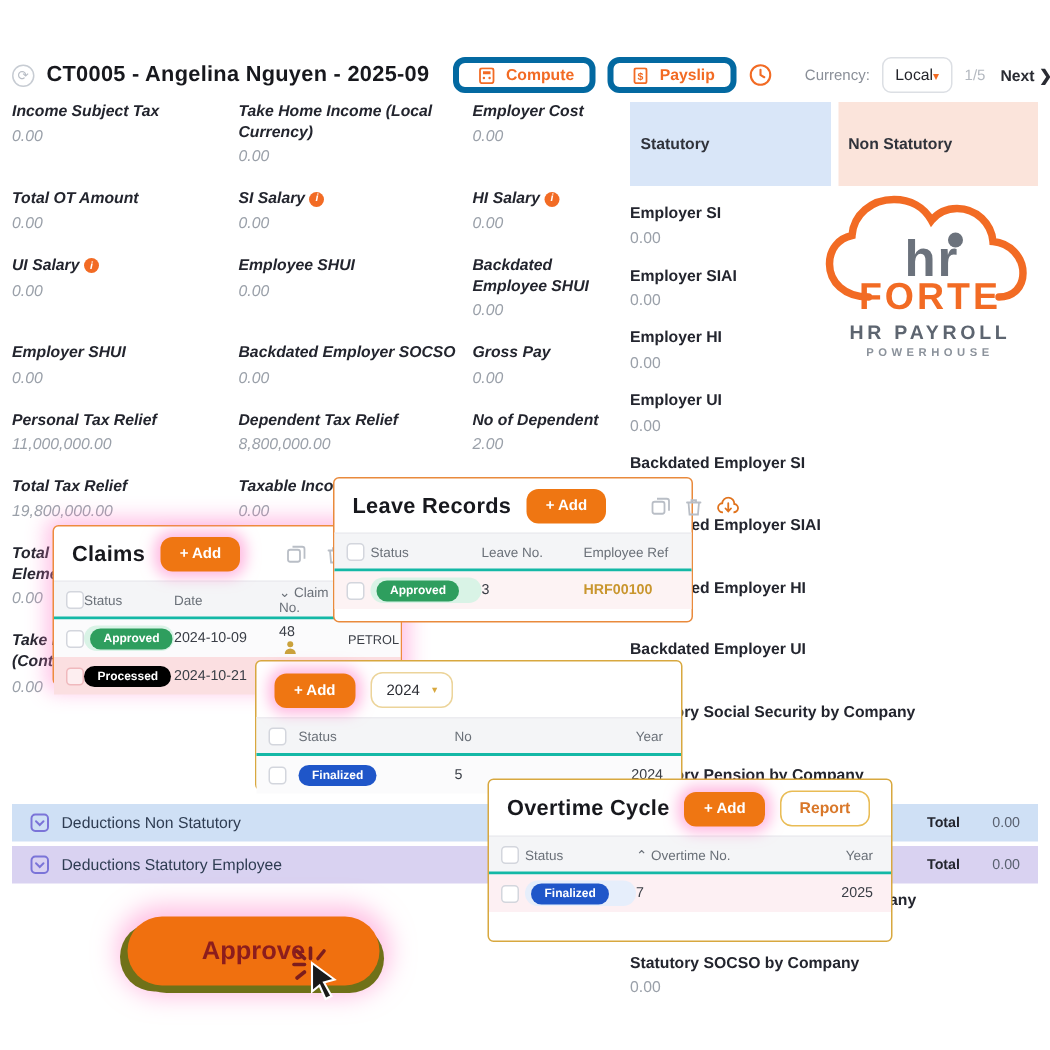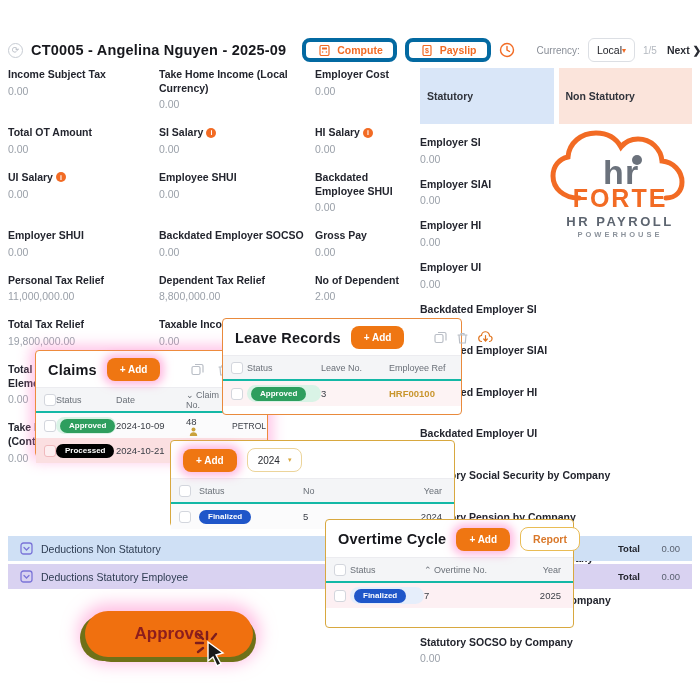--- a/index.html
+++ b/index.html
@@ -13,21 +13,21 @@
   .obtn { display:inline-flex; align-items:center; gap:5px; border:4px solid #0369a1; color:#f26b24; background:#fff; border-radius:8px; height:24px; padding:0 10px; font-size:10.5px; font-weight:bold; cursor:pointer; }
   .clockbtn { width:20px; height:20px; border:none; background:transparent; color:#f26b24; display:flex; align-items:center; justify-content:center; }
   .cur-lbl { font-size:10px; color:#8a8f98; margin-left:14px; }
   .cur-sel { display:inline-flex; align-items:center; justify-content:space-between; width:74px; height:24px; border:1px solid #dcdfe4; border-radius:6px; padding:0 8px; font-size:10.5px; color:#23242a; background:#fff; }
   .cur-sel .caret { color:#f26b24; font-size:8px; }
   .pager { margin-left:auto; display:flex; align-items:center; gap:10px; }
   .pg-count { font-size:10px; color:#b4b9c0; }
   .pg-next { font-size:10.5px; font-weight:bold; color:#2a2c33; cursor:pointer; white-space:nowrap; }
 
   
-  #fieldgrid { position:absolute; left:8px; top:68px; width:404px; display:grid; grid-template-columns:143px 148px 105px; column-gap:8px; row-gap:16px; z-index:1; }
+  #fieldgrid { position:absolute; left:8px; top:68px; width:404px; display:grid; grid-template-columns:143px 148px 105px; column-gap:8px; row-gap:16px; z-index:1;font-style:italic; }
   .field .lbl { font-size:10.5px; font-weight:bold; color:#23252e; line-height:1.3; }
   .field .val { font-size:10.5px; color:#9aa0a9; margin-top:3px; }
   .info-dot { display:inline-flex; width:10px; height:10px; border-radius:50%; background:#f26b24; color:#fff; font-size:7px; font-weight:bold; align-items:center; justify-content:center; vertical-align:1px; margin-left:3px; }
 
   
   #statpanel { position:absolute; left:420px; top:68px; width:272px; z-index:1; }
   .stat-chips { display:flex; gap:5px; margin-bottom:12px; }
   .chip { flex:1; font-size:10.5px; font-weight:bold; color:#30333b; padding:22px 7px; }
   .chip.blue { background:#d9e6f8; }
   .chip.pink { background:#fbe4db; }
@@ -69,21 +69,21 @@
 
   #card-leave { left:222px; top:318px; width:240px; height:97px; border:1.5px solid #e98a3c; z-index:4; }
   #card-leave .tbl-head, #card-leave .tbl-row { grid-template-columns:24px 74px 68px 1fr; }
   .ref-link { color:#c9962e; font-weight:bold; }
 
   #card-tax { left:170px; top:440px; width:285px; height:87px; border:1.5px solid #d8a83f; z-index:5; }
   #card-tax .tbl-head, #card-tax .tbl-row { grid-template-columns:28px 104px 78px 1fr; }
   .yearsel { display:inline-flex; align-items:center; gap:8px; border:1px solid #ecd49a; border-radius:8px; height:24px; padding:0 10px; font-size:10px; color:#2a2c33; background:#fff; }
   .yearsel .dot { color:#d8a83f; font-size:7px; }
 
-  #card-ot { left:325px; top:519px; width:249px; height:109px; border:1.5px solid #d8a83f; z-index:6; }
+  #card-ot { left:325px; top:519px; width:270px; height:109px; border:1.5px solid #d8a83f; z-index:6; }
   #card-ot .tbl-head, #card-ot .tbl-row { grid-template-columns:24px 74px 94px 1fr; }
   .reportbtn { border:1px solid #e9bc55; color:#d9782a; background:#fff; border-radius:8px; font-size:10.5px; font-weight:bold; padding:5px 12px; cursor:pointer; }
   .cell-r { text-align:right; padding-right:12px; }
 
   
   .dedrow { position:absolute; left:8px; width:684px; height:25px; display:flex; align-items:center; padding:0 12px; z-index:2; }
   #ded1 { top:536px; background:#cfe0f5; }
   #ded2 { top:564px; background:#d9d2f1; }
   .dedrow .lbl { font-size:10.5px; color:#2e3c52; margin-left:8px; }
   .dedrow .tot { margin-left:auto; font-size:9.5px; font-weight:bold; color:#23252e; }

